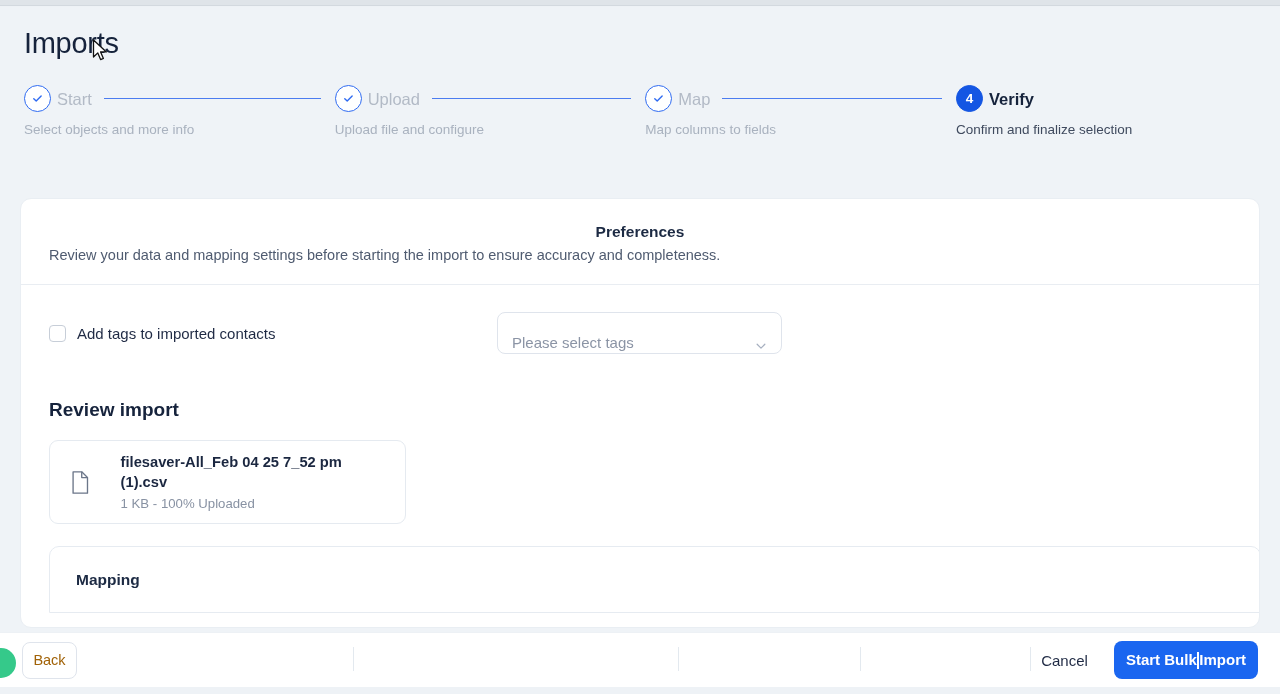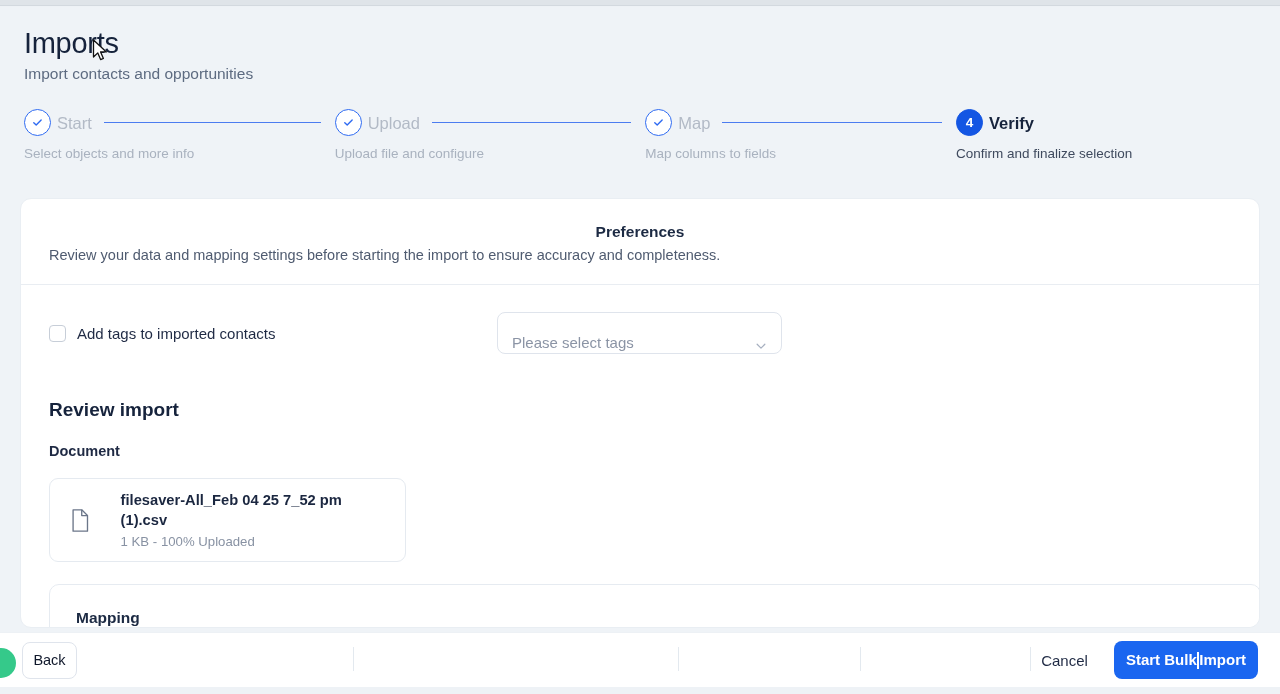--- a/index.html
+++ b/index.html
@@ -293,21 +293,21 @@
     background: none;
   }
 
   .btn-back {
     width: 55px;
     height: 37px;
     border: 1px solid #dfe4ec;
     border-radius: 8px;
     background: #ffffff;
     font-size: 14.5px;
-    color: #0f172a;
+    color: #a16207;
     line-height: 20px;
   }
 
   .footer-ticks {
     flex: 1 1 auto;
     position: relative;
     height: 55px;
   }
   .tick {
     position: absolute;
@@ -367,21 +367,20 @@
 </style>
 </head>
 <body>
 
 <div class="top-strip"></div>
 
 <div class="page">
 
   <div class="page-header">
     <div class="page-title">Imports</div>
-    <div class="page-subtitle">Import contacts and opportunities</div>
   </div>
 
   <div class="stepper">
 
     <div class="step">
       <div class="step-row">
         <div class="step-circle">
           <svg class="step-check" width="13" height="13" viewBox="0 0 16 16">
             <path d="M3.4 8.3 L6.4 11.2 L12.5 5" fill="none" stroke="#2f6bf2" stroke-width="1.7" stroke-linecap="round" stroke-linejoin="round"></path>
           </svg>
@@ -449,21 +448,20 @@
 
         <div class="select">
           <span class="select-value">Please select tags</span>
           <svg width="14" height="14" viewBox="0 0 16 16">
             <path d="M3.6 6 L8 10.4 L12.4 6" fill="none" stroke="#a7b0c0" stroke-width="1.4" stroke-linecap="round" stroke-linejoin="round"></path>
           </svg>
         </div>
       </div>
 
       <div class="review-title">Review import</div>
-      <div class="review-sub">Document</div>
 
       <div class="file-card">
         <svg width="21" height="25" viewBox="0 0 20 24">
           <path d="M3 1.6 h8.4 L17 7.2 V22.4 H3 Z" fill="none" stroke="#6b7689" stroke-width="1.3" stroke-linejoin="round"></path>
           <path d="M11.4 1.6 V7.2 H17" fill="none" stroke="#6b7689" stroke-width="1.3" stroke-linejoin="round"></path>
         </svg>
         <div>
           <div class="file-meta-name">filesaver-All_Feb 04 25 7_52 pm (1).csv</div>
           <div class="file-meta-sub">1 KB - 100% Uploaded</div>
         </div>

